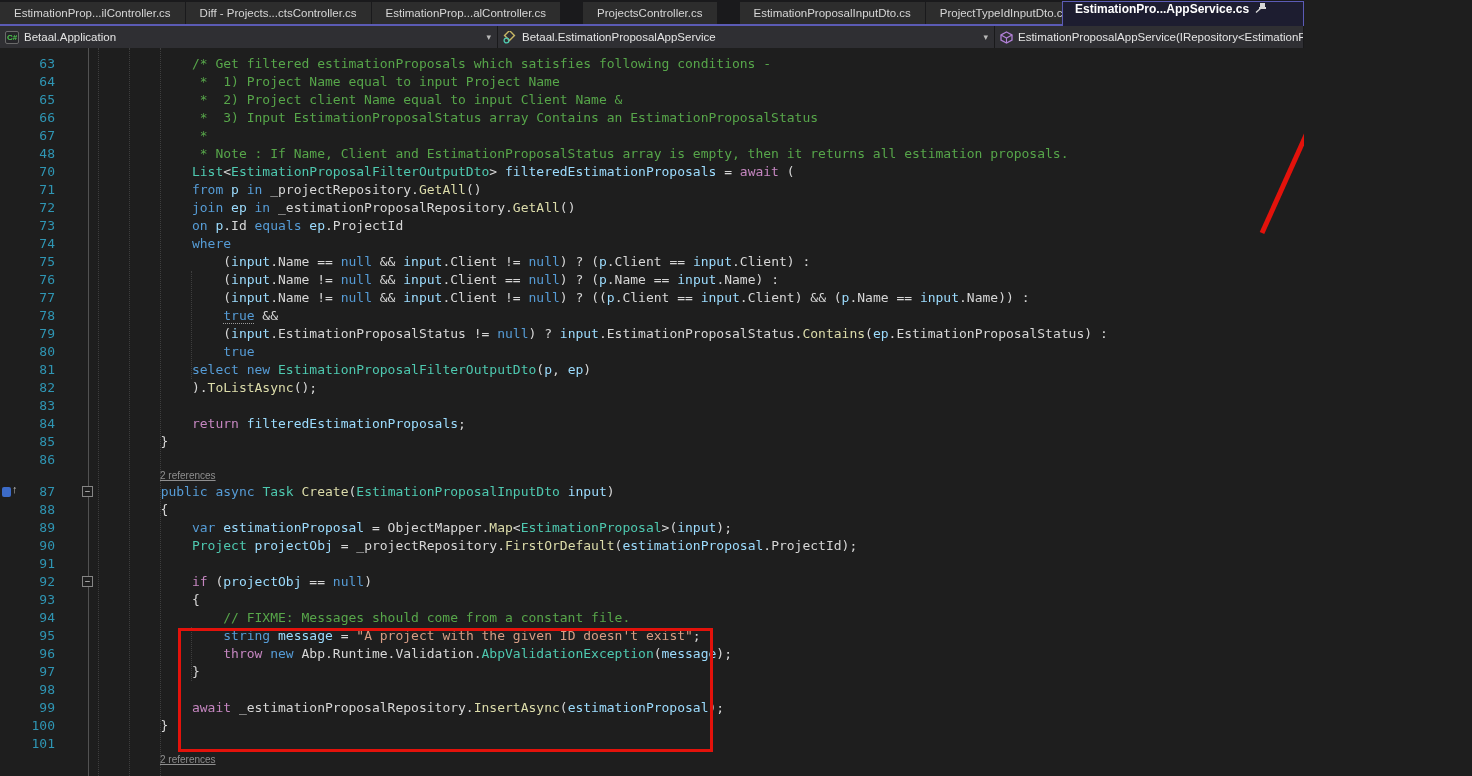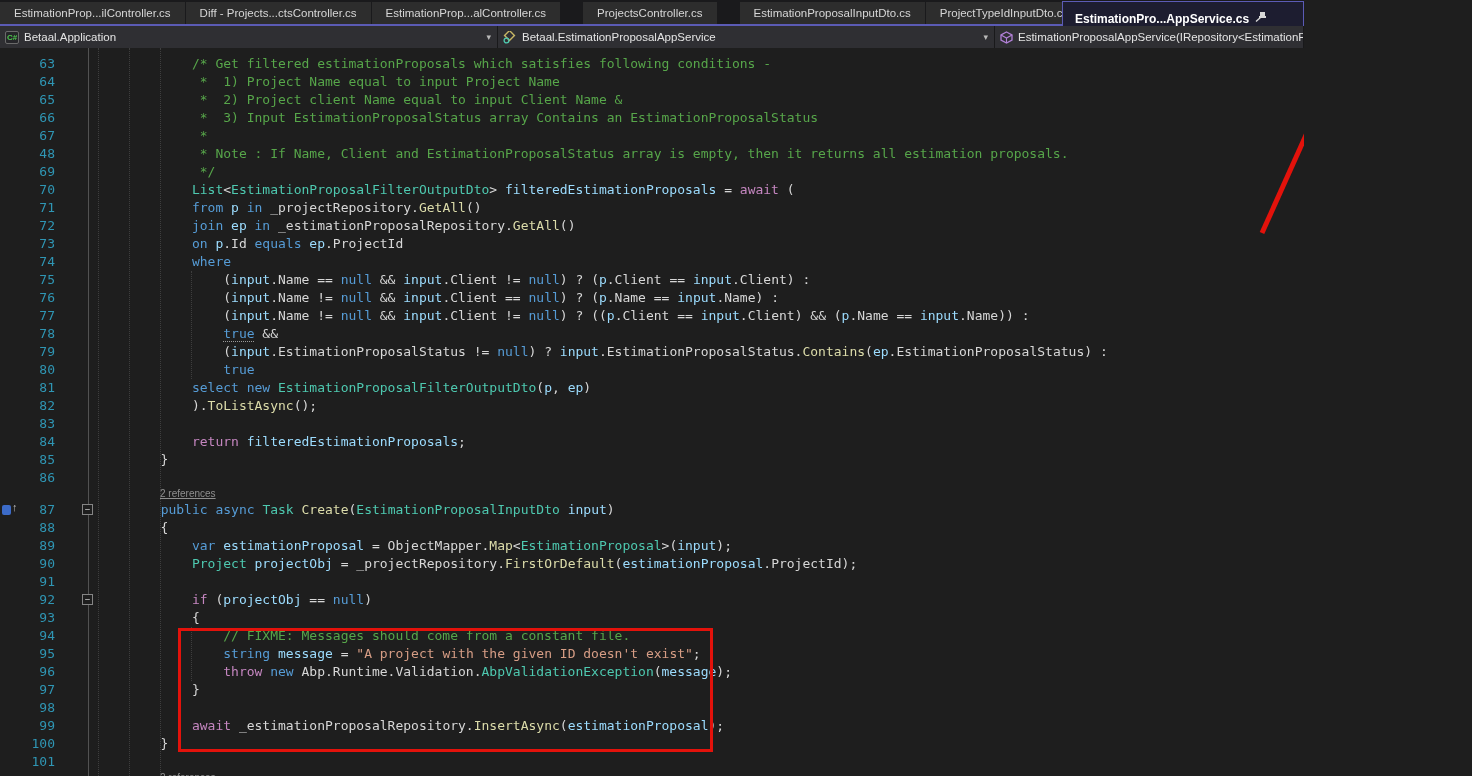--- a/index.html
+++ b/index.html
@@ -20,21 +20,21 @@
            display:flex;align-items:flex-end;z-index:5;}
   .tab{height:22px;margin-bottom:2px;margin-right:1px;padding:0 14px;display:flex;
        align-items:center;background:var(--tab-bg);color:var(--tab-text);
        font-size:11.5px;white-space:nowrap;cursor:default;}
   .tab:nth-child(5),.tab:nth-child(6){margin-left:22px;}
   #tab-underline{position:absolute;left:0;bottom:0;width:100%;height:2px;
                  background:var(--accent);z-index:1;}
   .tab.active{position:absolute;right:0;top:1px;height:25px;margin:0;z-index:3;
               background:var(--activetab-bg);color:var(--activetab-text);
               border:1px solid var(--accent);border-bottom:none;font-weight:bold;
-              font-size:12px;padding:0 12px;display:flex;gap:6px;align-items:flex-end;
+              font-size:12px;padding:0 12px;display:flex;gap:6px;align-items:flex-start;
               min-width:242px;}
   .pin-glyph{display:inline-block;flex:0 0 auto;}
 
   
   #nav-bar{position:relative;height:22px;background:var(--nav-bg);display:flex;z-index:2;}
   .nav-seg{display:flex;align-items:center;height:22px;border-right:1px solid #19191b;
            padding:0 6px 0 5px;color:var(--nav-text);font-size:11.5px;overflow:hidden;
            white-space:nowrap;cursor:default;}
   .nav-seg .lbl{margin-left:5px;}
   .nav-seg .chev{margin-left:auto;color:#b9b9b9;font-size:9px;padding-left:8px;}
@@ -164,24 +164,20 @@
         </div>
         <div class="code-row">
           <span class="ln">67</span>
           <span class="code-text"><span class="tok-c">             *</span></span>
         </div>
         <div class="code-row">
           <span class="ln">48</span>
           <span class="code-text"><span class="tok-c">             * Note : If Name, Client and EstimationProposalStatus array is empty, then it returns all estimation proposals.</span></span>
         </div>
         <div class="code-row">
-          <span class="ln">69</span>
-          <span class="code-text"><span class="tok-c">             */</span></span>
-        </div>
-        <div class="code-row">
           <span class="ln">70</span>
           <span class="code-text"><span class="tok-p">            </span><span class="tok-t">List</span><span class="tok-p">&lt;</span><span class="tok-t">EstimationProposalFilterOutputDto</span><span class="tok-p">&gt; </span><span class="tok-v">filteredEstimationProposals</span><span class="tok-p"> = </span><span class="tok-f">await</span><span class="tok-p"> (</span></span>
         </div>
         <div class="code-row">
           <span class="ln">71</span>
           <span class="code-text"><span class="tok-p">            </span><span class="tok-k">from</span><span class="tok-p"> </span><span class="tok-v">p</span><span class="tok-p"> </span><span class="tok-k">in</span><span class="tok-p"> _projectRepository.</span><span class="tok-m">GetAll</span><span class="tok-p">()</span></span>
         </div>
         <div class="code-row">
           <span class="ln">72</span>
           <span class="code-text"><span class="tok-p">            </span><span class="tok-k">join</span><span class="tok-p"> </span><span class="tok-v">ep</span><span class="tok-p"> </span><span class="tok-k">in</span><span class="tok-p"> _estimationProposalRepository.</span><span class="tok-m">GetAll</span><span class="tok-p">()</span></span>

